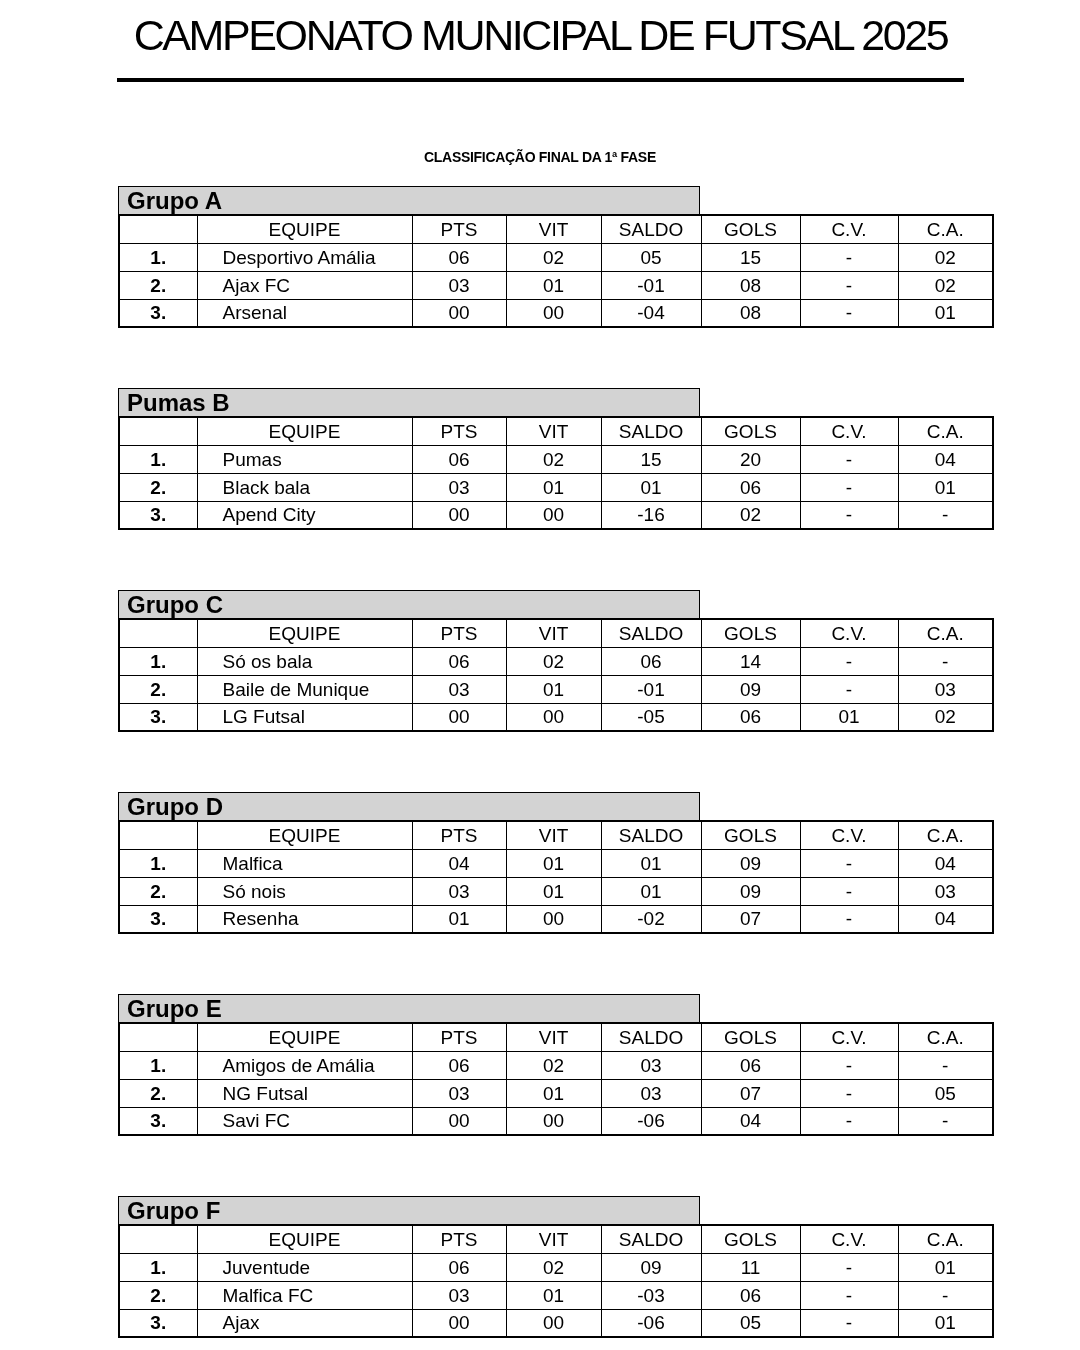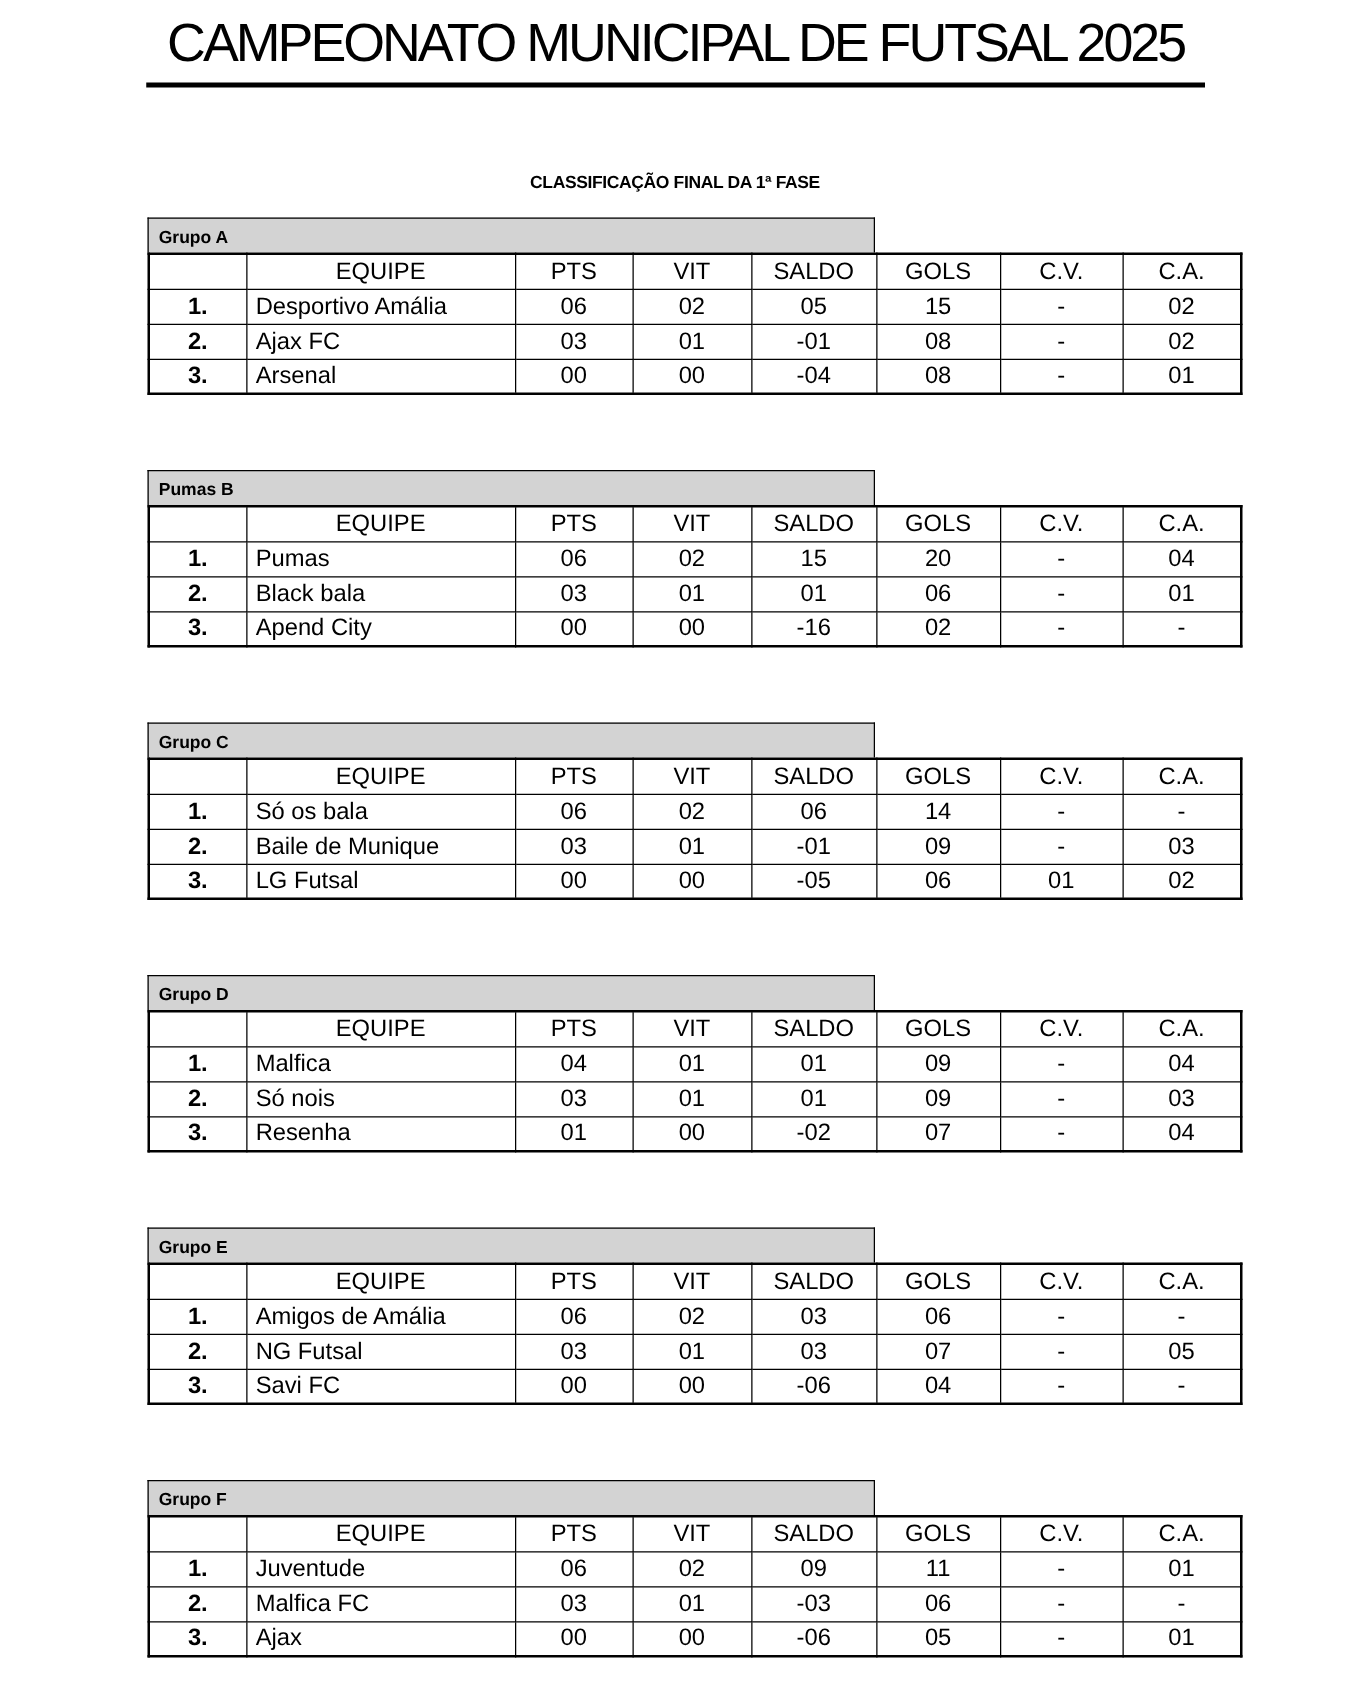--- a/index.html
+++ b/index.html
@@ -16,21 +16,21 @@
     background: var(--background, #ffffff);
     overflow: hidden;
   }
   .title-block {
     margin: 14px 116px 0 117px;
     text-align: center;
     border-bottom: 4px solid var(--border, #000000);
     padding-bottom: 9px;
   }
   .title {
-    margin: 0;
+    margin: 12px;
     font-size: 43px;
     font-weight: 400;
     letter-spacing: -2.4px;
     line-height: 1.0;
     white-space: nowrap;
   }
   .subtitle {
     margin: 62px 0 0 0;
     text-align: center;
     font-size: 14px;
@@ -48,21 +48,21 @@
     width: 582px;
     height: 28px;
     box-sizing: border-box;
     background: var(--group-header-bg, #d3d3d3);
     border: 1.5px solid var(--border, #000000);
     border-bottom: none;
     display: flex;
     align-items: center;
     padding-left: 8px;
     font-weight: 700;
-    font-size: 14px;
+    font-size: 24px;
   }
   table.standings {
     border-collapse: collapse;
     table-layout: fixed;
     width: 874px;
     border: 2px solid var(--border, #000000);
   }
   .standings th, .standings td {
     border: 1.5px solid var(--border, #000000);
     height: 28px;
@@ -70,21 +70,21 @@
     padding: 0;
     text-align: center;
     font-size: 19px;
     line-height: 25px;
     white-space: nowrap;
     overflow: hidden;
   }
   .standings th { font-weight: 400; }
   .standings td.c-team {
     text-align: left;
-    padding-left: 7px;
+    padding-left: 25px;
   }
   .standings td.c-rank { font-weight: 700; }
   col.w-rank  { width: 78px; }
   col.w-team  { width: 215px; }
   col.w-pts   { width: 94px; }
   col.w-vit   { width: 95px; }
   col.w-saldo { width: 100px; }
   col.w-gols  { width: 99px; }
   col.w-cv    { width: 98px; }
   col.w-ca    { width: 95px; }

